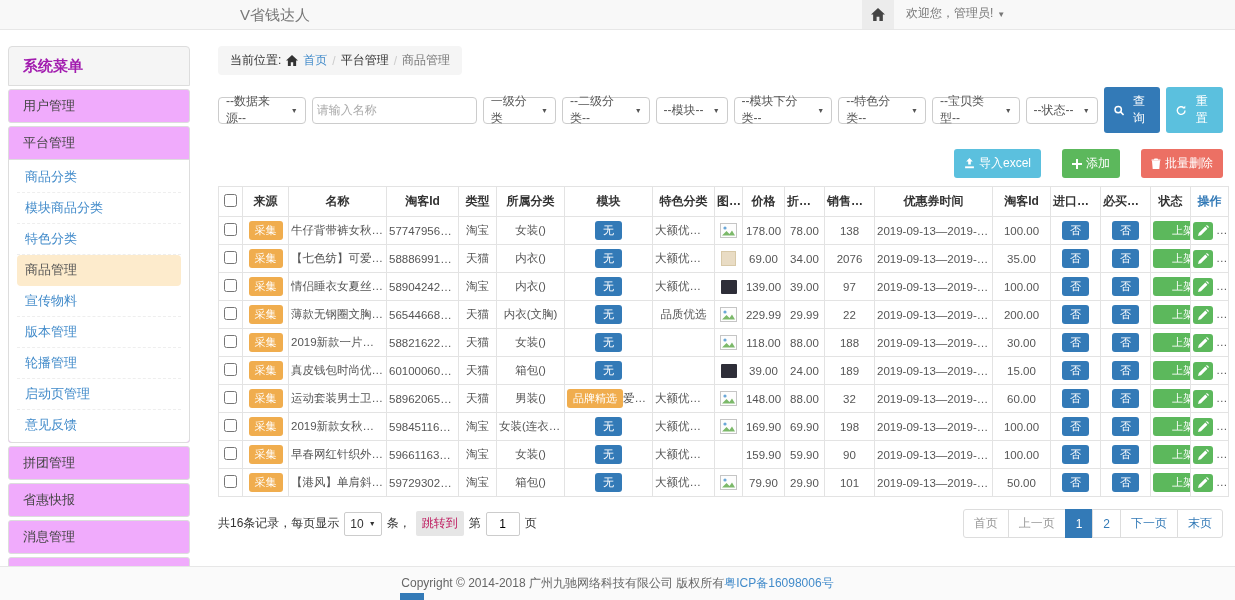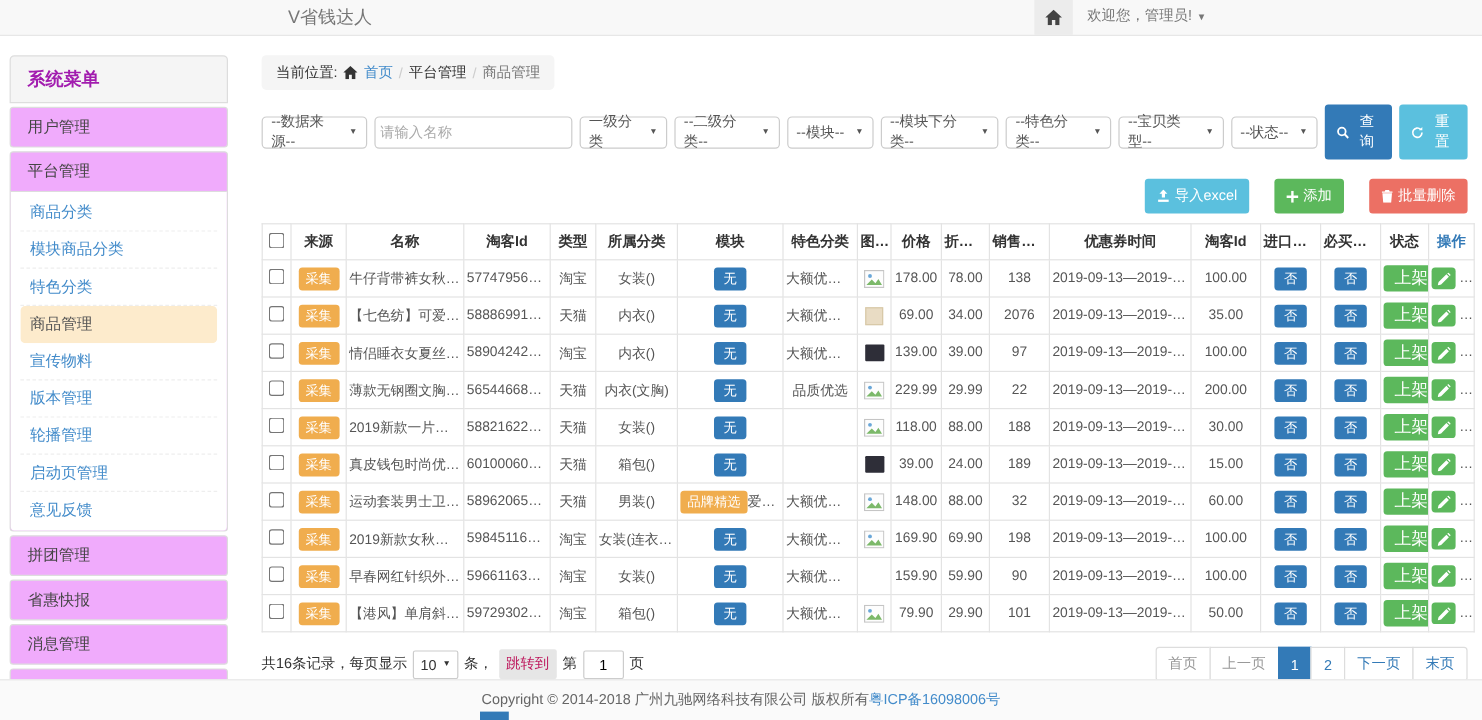--- a/index.html
+++ b/index.html
@@ -49,21 +49,21 @@
   .action-row { display:flex; justify-content:flex-end; gap:21px; margin-top:16px; }
   
   table { width:100%; border-collapse:collapse; table-layout:fixed; margin-top:8px; }
   th, td { border:1px solid #e3e3e3; text-align:center; overflow:hidden;
     white-space:nowrap; text-overflow:ellipsis; }
   th { font-size:12px; font-weight:bold; color:#333; padding:6px 2px; background:#fff; }
   th.op-col { color:#337ab7; }
   td { font-size:11.5px; color:#555; padding:4px 2px; height:28px; }
   .badge-orange { background:#f0ad4e; color:#fff; border-radius:3px; padding:2px 6px; font-size:11px; display:inline-block; }
   .btn-xs-blue { background:#337ab7; color:#fff; border-radius:3px; padding:2px 8px; font-size:11px; display:inline-block; cursor:pointer; }
-  .btn-xs-green { background:#5cb85c; color:#fff; border-radius:3px; padding:2px 9px; font-size:14px; display:inline-block; cursor:pointer;font-family:Liberation Serif, serif; }
+  .btn-xs-green { background:#5cb85c; color:#fff; border-radius:3px; padding:2px 19px; font-size:11px; display:inline-block; cursor:pointer;font-family:Liberation Serif, serif; }
   .op-btn { width:20px; height:18px; border:none; border-radius:3px; display:inline-flex;
     align-items:center; justify-content:center; cursor:pointer; vertical-align:middle; }
   .op-edit { background:#5cb85c; margin-right:3px; }
   .op-del { background:#d9534f; }
   .thumb { display:inline-block; vertical-align:middle; }
   .thumb-beige { width:15px; height:15px; background:#e9dcc4; border:1px solid #d8c9a8; }
   .thumb-dark { width:16px; height:14px; background:#2e2e38; border-radius:1px; }
   
   .pager-row { display:flex; justify-content:space-between; align-items:center; margin-top:12px; font-size:12px; color:#333; }
   .pager-left { display:flex; align-items:center; gap:5px; }

